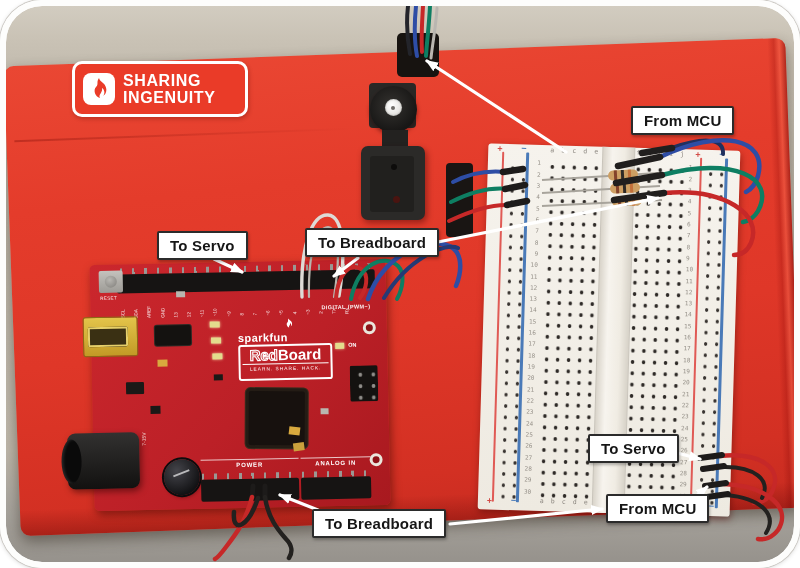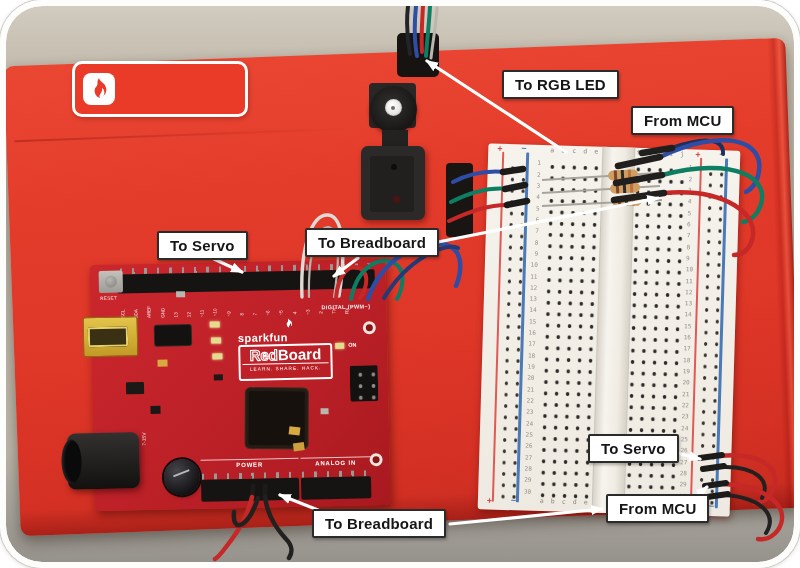--- a/index.html
+++ b/index.html
@@ -134,20 +134,24 @@
     <div class="box-crease"></div>
     <div class="box-edge-right"></div>
     <div class="box-bottom-shade"></div>
   </div>
 
   <div class="sticker">
     <span class="sticker-icon">
       <svg width="22" height="24" viewBox="0 0 22 24">
             <path fill="#ea3b28" d="M11,1 C8,5 11,7 8,10 C5,13 7,20 12,21 C10,17 15,16 14,11 C17,13 17,17 15,19 C20,16 19,9 15,6 C13,4.5 11.5,3 11,1 Z"></path>
           </svg>
+    </span>
+    <span class="sticker-text">
+      <span>SHARING</span>
+      <span>INGENUITY</span>
     </span>
   </div>
 
   <div class="servo">
     <div class="plate"></div>
     <div class="horn"></div>
     <div class="hub"></div>
     <div class="hub-hole"></div>
     <div class="neck"></div>
     <div class="mount"></div>
@@ -434,21 +438,20 @@
       <line x1="208" y1="253" x2="236" y2="266" marker-end="url(#ah)"></line>
       <line x1="352" y1="252" x2="328" y2="270" marker-end="url(#ah)"></line>
       <line x1="432" y1="236" x2="652" y2="192" marker-end="url(#ah)"></line>
       <line x1="312" y1="504" x2="274" y2="489" marker-end="url(#ah)"></line>
       <line x1="444" y1="518" x2="596" y2="503" marker-end="url(#ah)"></line>
       <line x1="656" y1="443" x2="694" y2="453" marker-end="url(#ah)"></line>
       <line x1="688" y1="492" x2="701" y2="481" marker-end="url(#ah)"></line>
     </g>
   </svg>
 
-  <div class="callout" style="left:496px;top:64px;">To RGB LED</div>
   <div class="callout" style="left:625px;top:100px;">From MCU</div>
   <div class="callout" style="left:151px;top:225px;">To Servo</div>
   <div class="callout" style="left:299px;top:222px;">To Breadboard</div>
   <div class="callout" style="left:306px;top:503px;">To Breadboard</div>
   <div class="callout" style="left:582px;top:428px;">To Servo</div>
   <div class="callout" style="left:600px;top:488px;">From MCU</div>
 
  </div>
 </div>
 

